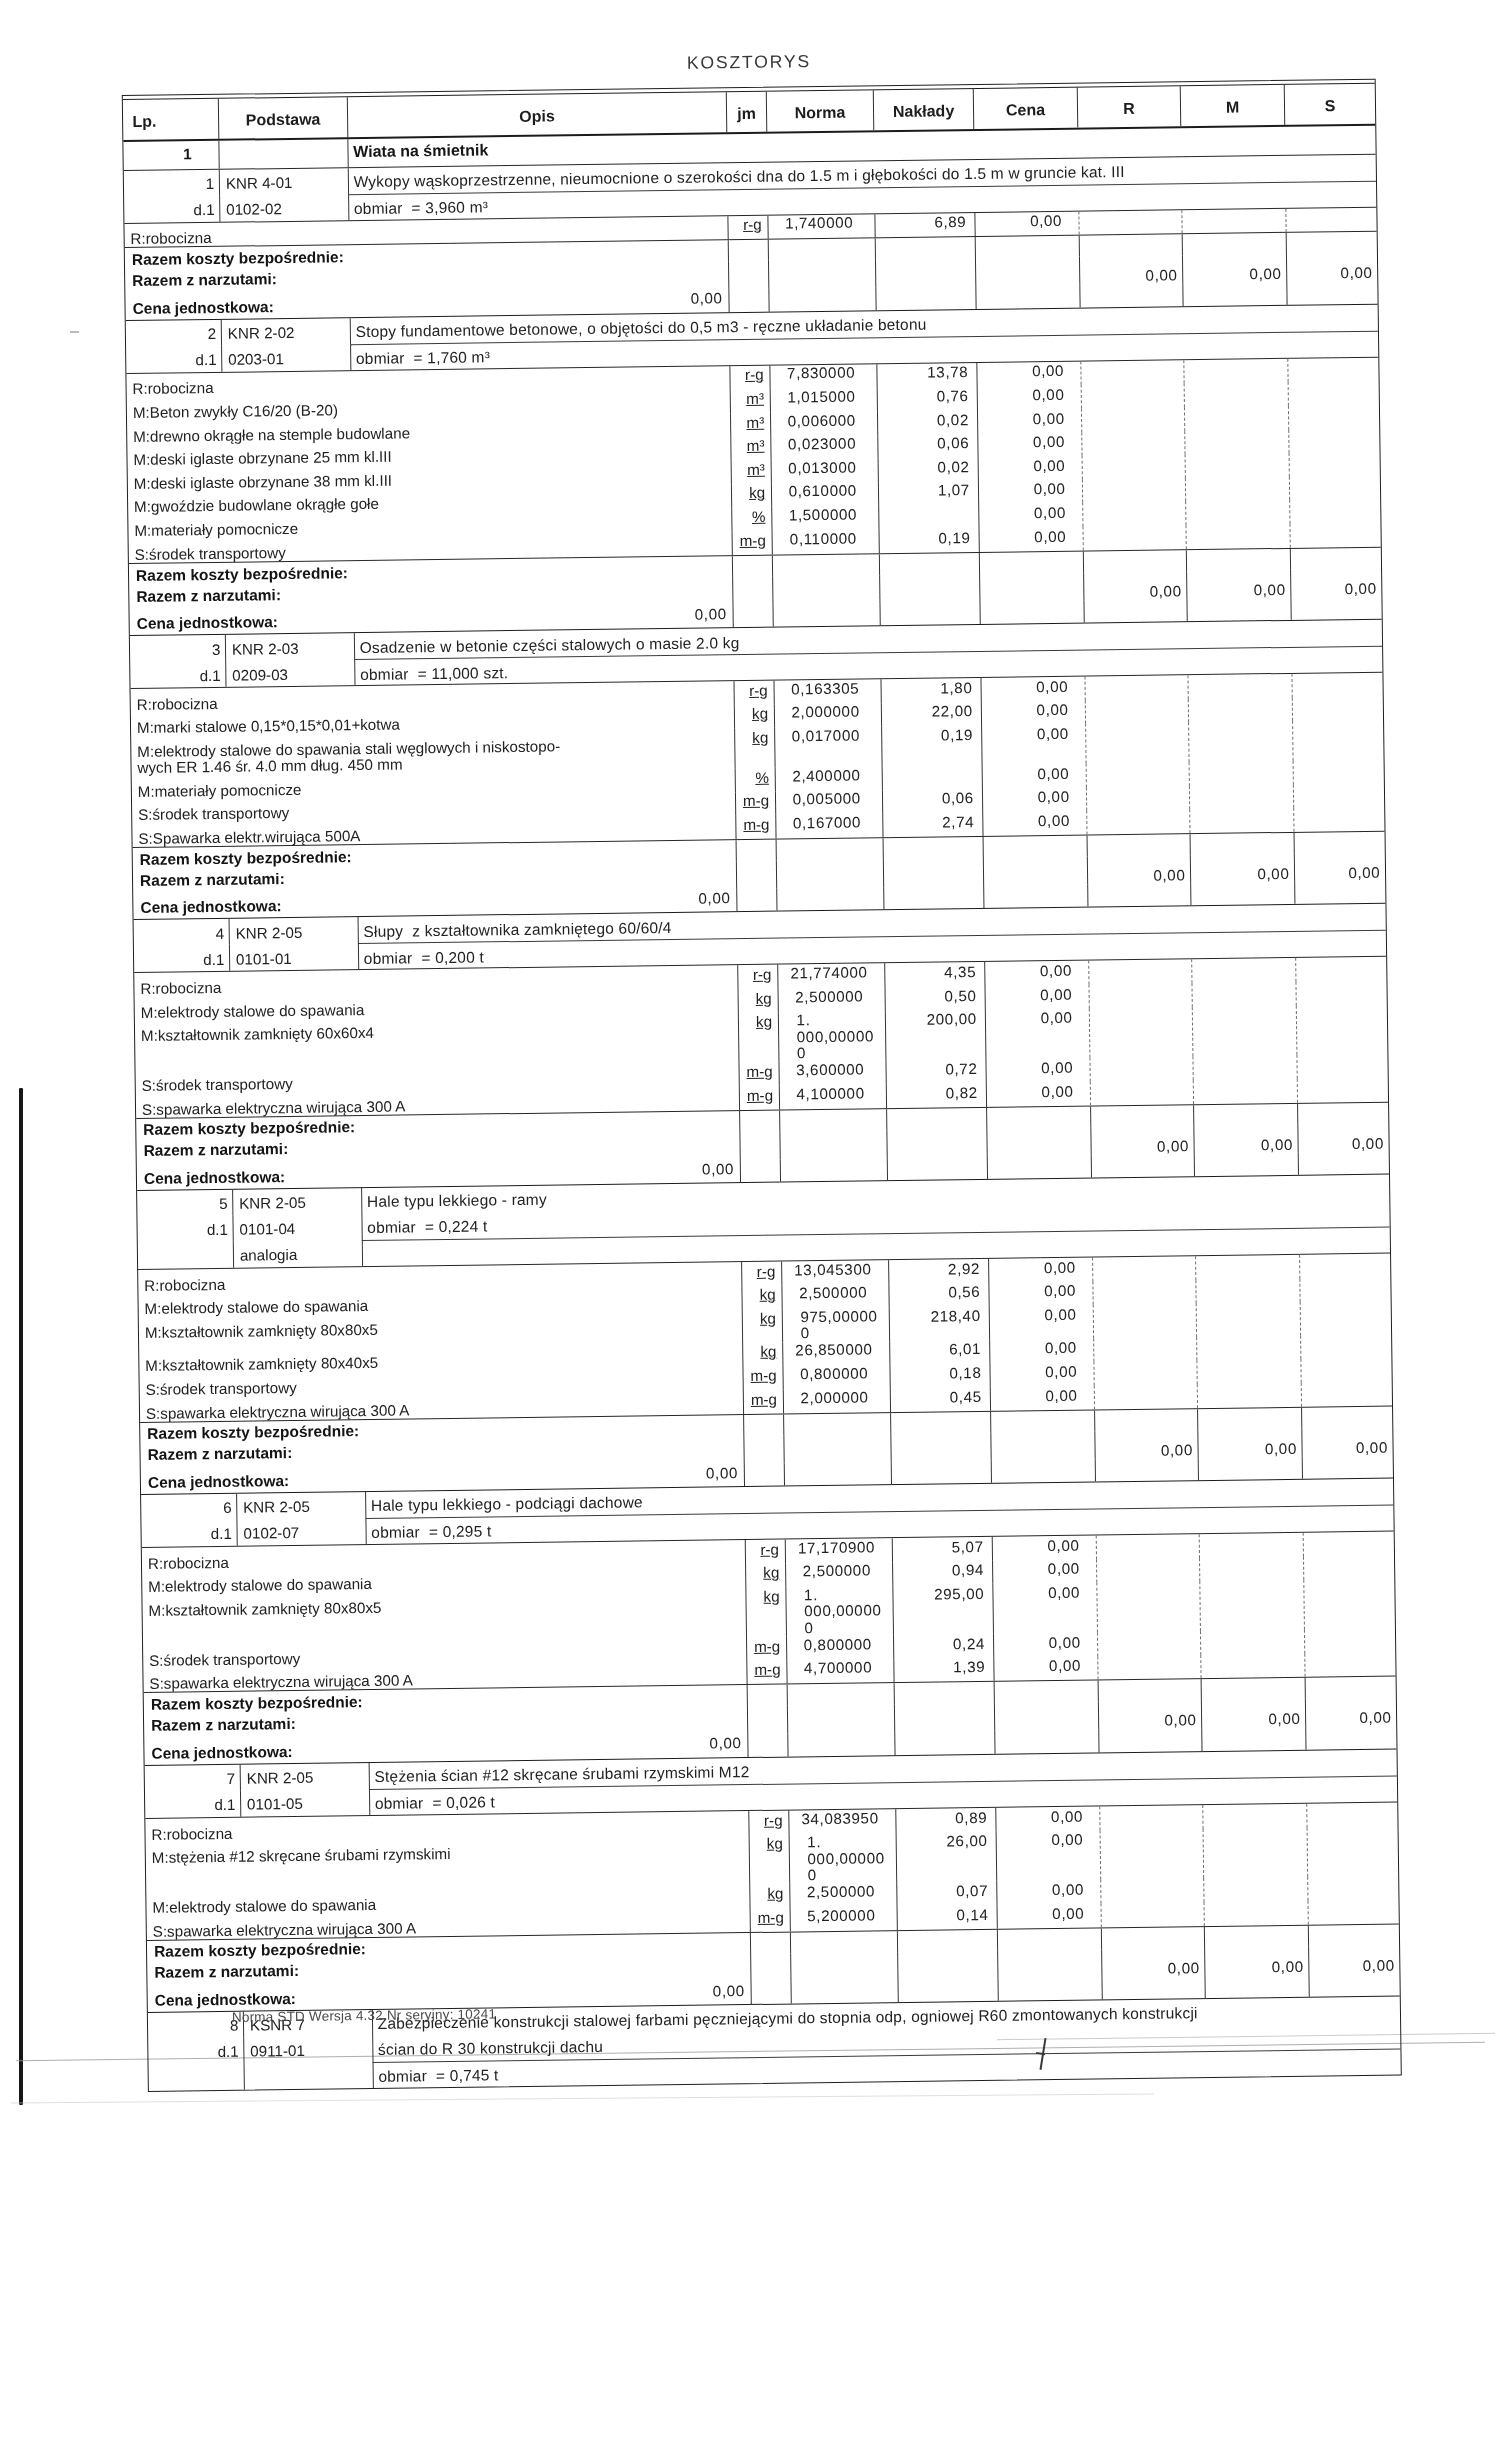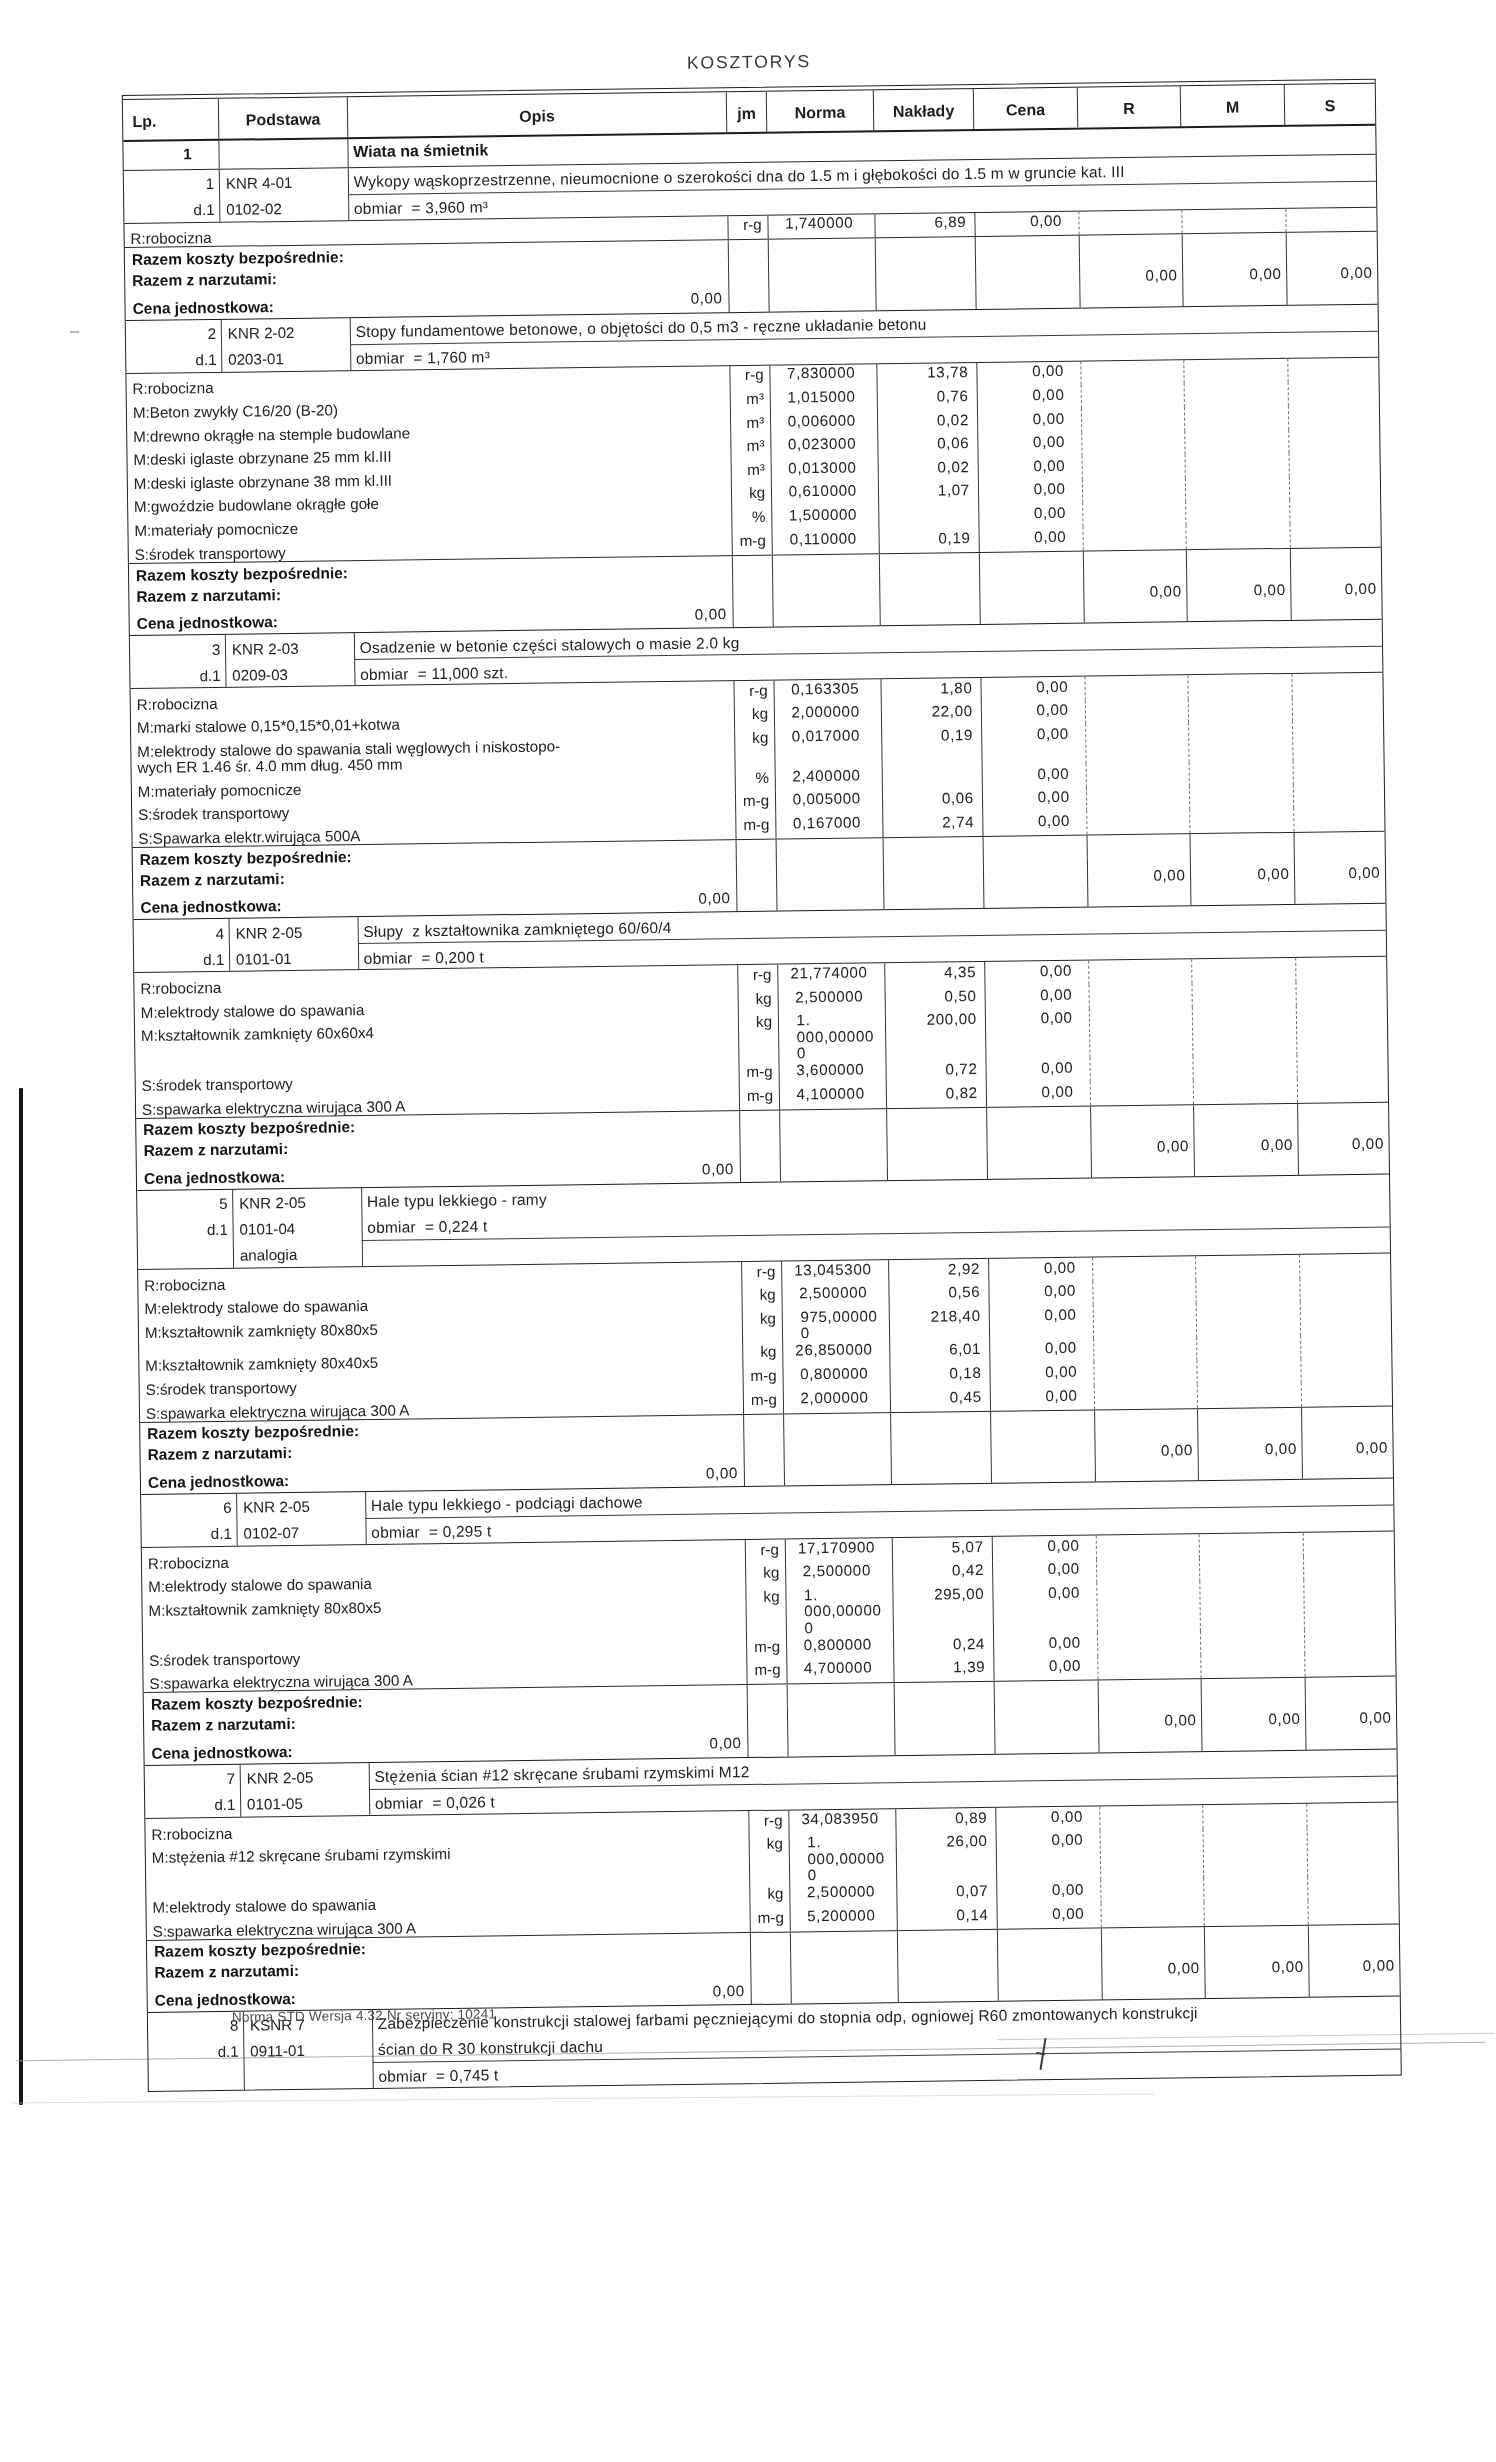--- a/index.html
+++ b/index.html
@@ -50,21 +50,21 @@
   
   .hdrs{border-bottom:1.2px solid var(--b);}
   .hdr-row{min-height:26px;}
   .hdr-row .lp{grid-column:1;text-align:right;padding:5.3px 4.7px 0 0;}
   .hdr-row .basis{grid-column:2;padding:5.3px 0 0 5.9px;}
   .hdr-row .desc{grid-column:3/-1;padding:5.3px 0 1.2px 4.7px;white-space:pre;font-size:15.5px;letter-spacing:0.2px;overflow:visible;}
   .hdr-row .desc.sep{border-top:1.2px solid #3a3a3a;}
   
   .rrow{min-height:23.5px;}
   .rrow .lbl{grid-column:1/4;padding:7.6px 0 0 5.9px;line-height:16px;white-space:pre;}
-  .rrow .jm{grid-column:4;text-align:right;padding:0.6px 5.9px 0 0;}
+  .rrow .jm{grid-column:4;text-align:right;padding:0.6px 5.9px 0 0;text-decoration:underline;}
   .rrow .norma{grid-column:5;text-align:center;padding:0.6px 4.7px 0 0;white-space:pre;line-height:16.4px;}
   .rrow .norma.multi{text-align:left;padding-left:17.6px;}
   .rrow .nak{grid-column:6;text-align:right;padding:0.6px 8.2px 0 0;}
   .rrow .cena{grid-column:7;text-align:right;padding:0.6px 16.4px 0 0;}
   .rrow .rc{grid-column:8;}
   .rrow .mc{grid-column:9;}
   .rrow .sc{grid-column:10;}
   .numcell{letter-spacing:0.6px;}
   
   .summary{border-top:1.2px solid var(--b);}
@@ -668,21 +668,21 @@
     <div class="c nak vb numcell">5,07</div>
     <div class="c cena vb numcell">0,00</div>
     <div class="c rc dvb"></div>
     <div class="c mc dvb"></div>
     <div class="c sc dvb"></div>
   </div>
           <div class="row rrow">
     <div class="c lbl">M:elektrody stalowe do spawania</div>
     <div class="c jm vb">kg</div>
     <div class="c norma vb numcell">2,500000</div>
-    <div class="c nak vb numcell">0,42</div>
+    <div class="c nak vb numcell">0,94</div>
     <div class="c cena vb numcell">0,00</div>
     <div class="c rc dvb"></div>
     <div class="c mc dvb"></div>
     <div class="c sc dvb"></div>
   </div>
           <div class="row rrow">
     <div class="c lbl">M:kształtownik zamknięty 80x80x5</div>
     <div class="c jm vb">kg</div>
     <div class="c norma vb numcell multi">1.
 000,00000

